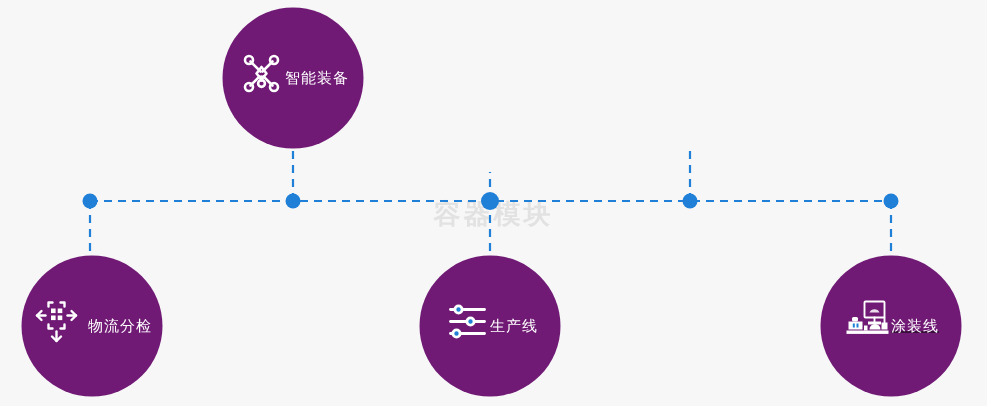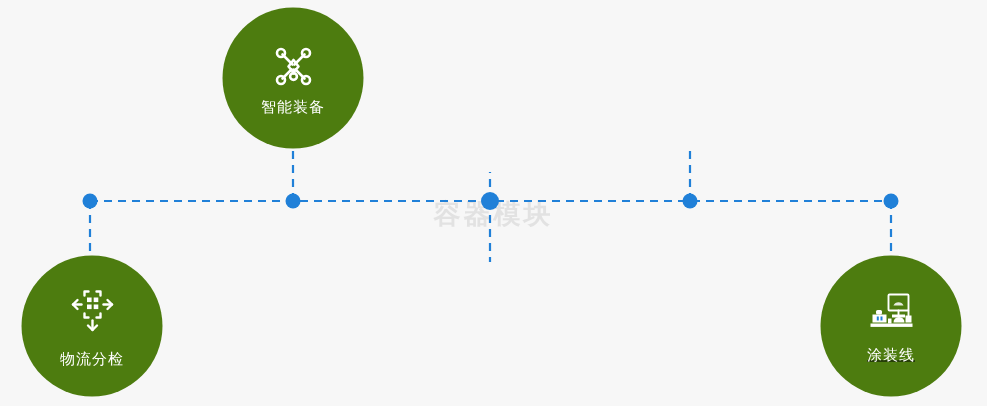--- a/index.html
+++ b/index.html
@@ -57,25 +57,24 @@
     transform: translate(-50%, -50%);
     z-index: 4;
   }
 
   
   .node-circle {
     position: absolute;
     width: 141px;
     height: 141px;
     border-radius: 50%;
-    background: #4d7c0f;
+    background: #701a75;
     transform: translate(-50%, -50%);
     z-index: 3;
     display: flex;
-    flex-direction: column;
     align-items: center;
     justify-content: center;
     box-sizing: border-box;
     text-align: center;
   }
   .node-icon {
     width: 48px;
     height: 48px;
     display: flex;
     align-items: center;
@@ -164,20 +163,33 @@
         <line x1="35" y1="18" x2="43.5" y2="18"></line>
         <polyline points="39,13.5 43.5,18 39,22.5"></polyline>
 
         <line x1="24" y1="34" x2="24" y2="43.5"></line>
         <polyline points="19.5,39 24,43.5 28.5,39"></polyline>
       </svg>
     </span>
     <span class="node-label">物流分检</span>
   </div>
 
+  <div class="node-circle" style="left:490px; top:326px;">
+    <span class="node-icon">
+      <svg viewBox="0 0 48 48" fill="none" stroke="#ffffff" stroke-width="2.8" stroke-linecap="round" stroke-linejoin="round">
+        <line x1="8" y1="12" x2="42" y2="12"></line>
+        <circle cx="16" cy="12" r="3.6" fill="#1f80d6"></circle>
+        <line x1="8" y1="24" x2="42" y2="24"></line>
+        <circle cx="28" cy="24" r="3.6" fill="#1f80d6"></circle>
+        <line x1="8" y1="36" x2="42" y2="36"></line>
+        <circle cx="14" cy="36" r="3.6" fill="#1f80d6"></circle>
+      </svg>
+    </span>
+    <span class="node-label">生产线</span>
+  </div>
 
   <div class="node-circle" style="left:891px; top:326px;text-decoration:underline;">
     <span class="node-icon">
       <svg viewBox="0 0 48 48" fill="none" stroke="#ffffff" stroke-width="1.9" stroke-linecap="round" stroke-linejoin="round">
 
         <rect x="21" y="4" width="20" height="16" rx="1"></rect>
         <path d="M26 15 a5.5 5.5 0 0 1 10 0" fill="#ffffff" stroke="none" opacity="0.85"></path>
         <line x1="31" y1="20" x2="31" y2="24"></line>
 
         <path d="M26 32 a5.5 5.5 0 0 1 11 0 z" fill="#ffffff" stroke="none"></path>

